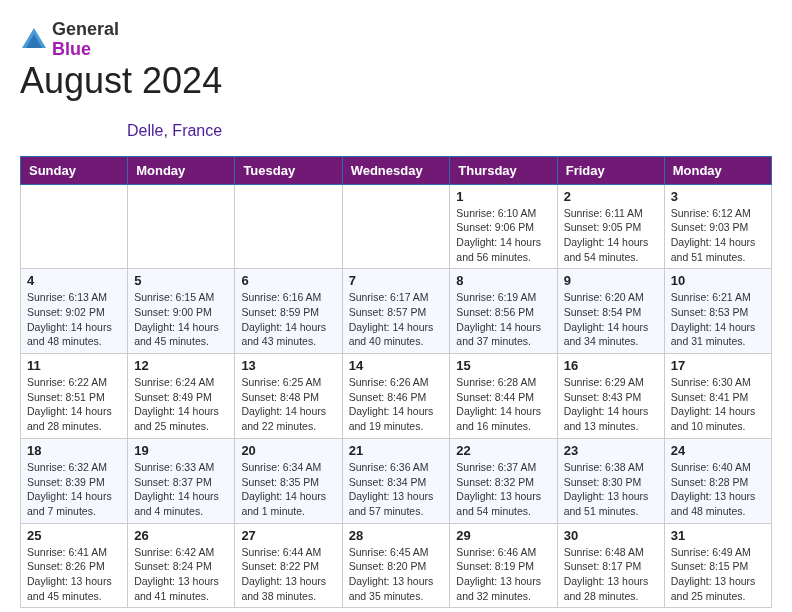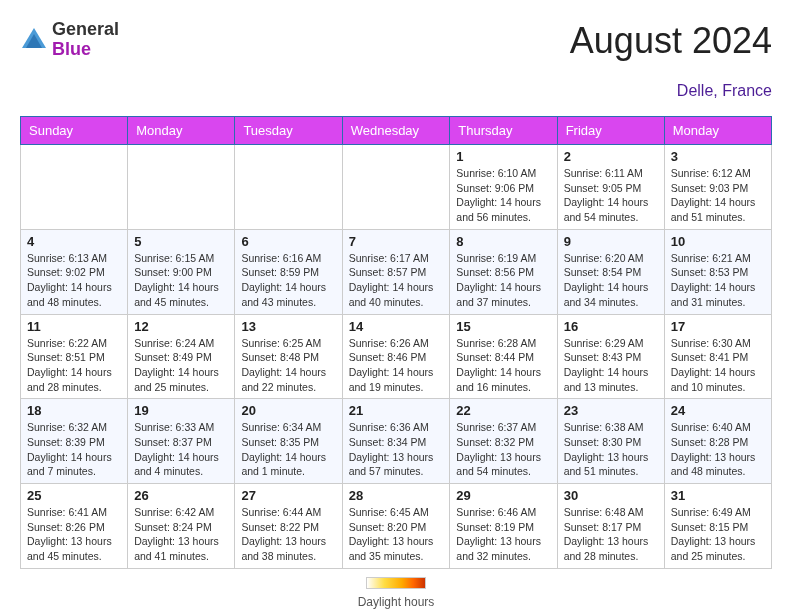--- a/index.html
+++ b/index.html
@@ -8,20 +8,21 @@
       background: #fff;
       width: 792px;
       min-height: 612px;
       padding: 20px;
     }
     .header {
       display: flex;
       justify-content: space-between;
       align-items: flex-start;
       margin-bottom: 16px;
+      flex-direction: column;
     }
     .logo {
       display: flex;
       align-items: center;
       gap: 4px;
     }
     .logo-text {
       display: flex;
       flex-direction: column;
       line-height: 1.1;
@@ -51,26 +52,26 @@
     .location {
       font-size: 16px;
       color: #4c1d95;
       margin-top: 20px;
     }
     .calendar {
       width: 100%;
       border-collapse: collapse;
     }
     .calendar th {
-      background: #d946ef;
+      background: #701a75;
       color: #fff;
       text-align: left;
       padding: 6px 8px;
       font-size: 13px;
-      font-weight: normal;
+      font-weight: bold;
       border: 1px solid #2b6cb0;
     }
     .calendar td {
       border: 1px solid #ccc;
       vertical-align: top;
       padding: 4px 6px;
       font-size: 11px;
       color: #222;
       background: #fff;
       width: 108px;

